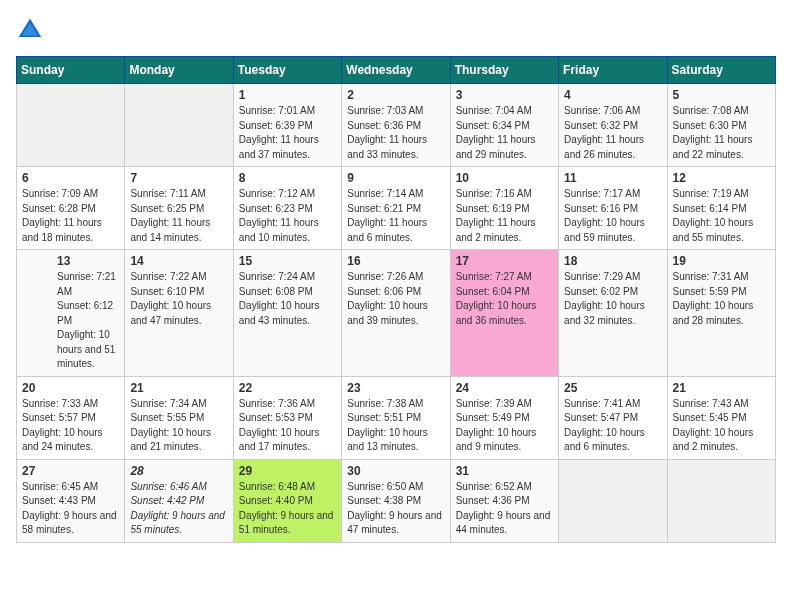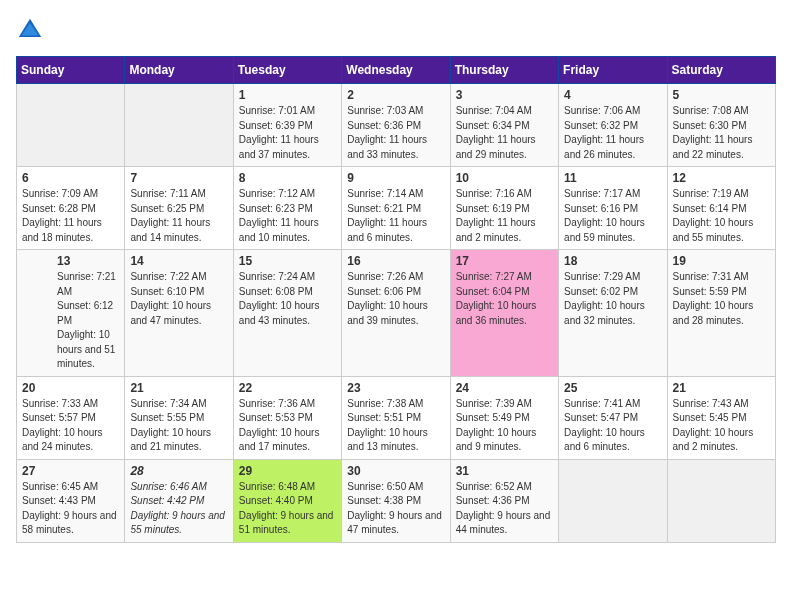--- a/index.html
+++ b/index.html
@@ -47,21 +47,21 @@
     .location-title {
       font-size: 16px;
       color: #555;
     }
     .calendar {
       width: 100%;
       border-collapse: collapse;
       font-size: 11px;
     }
     .calendar th {
-      background: #4c1d95;
+      background: #0f766e;
       color: #fff;
       padding: 6px 4px;
       text-align: left;
       font-size: 12px;
       font-weight: bold;
       border: 1px solid #0d47a1;
       margin-top: 44px;
     }
     .calendar td {
       border: 1px solid #ccc;

